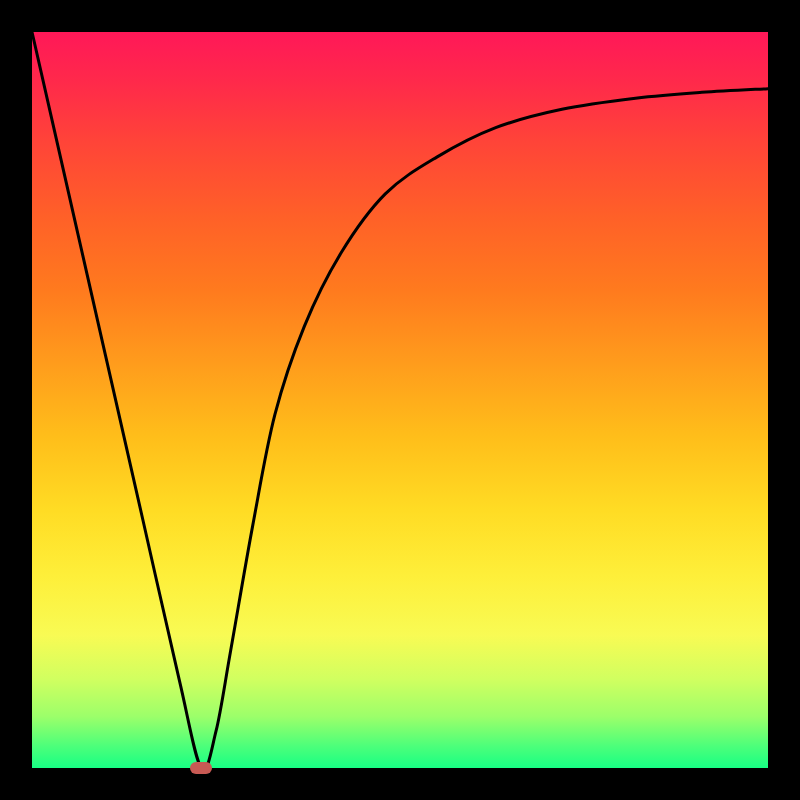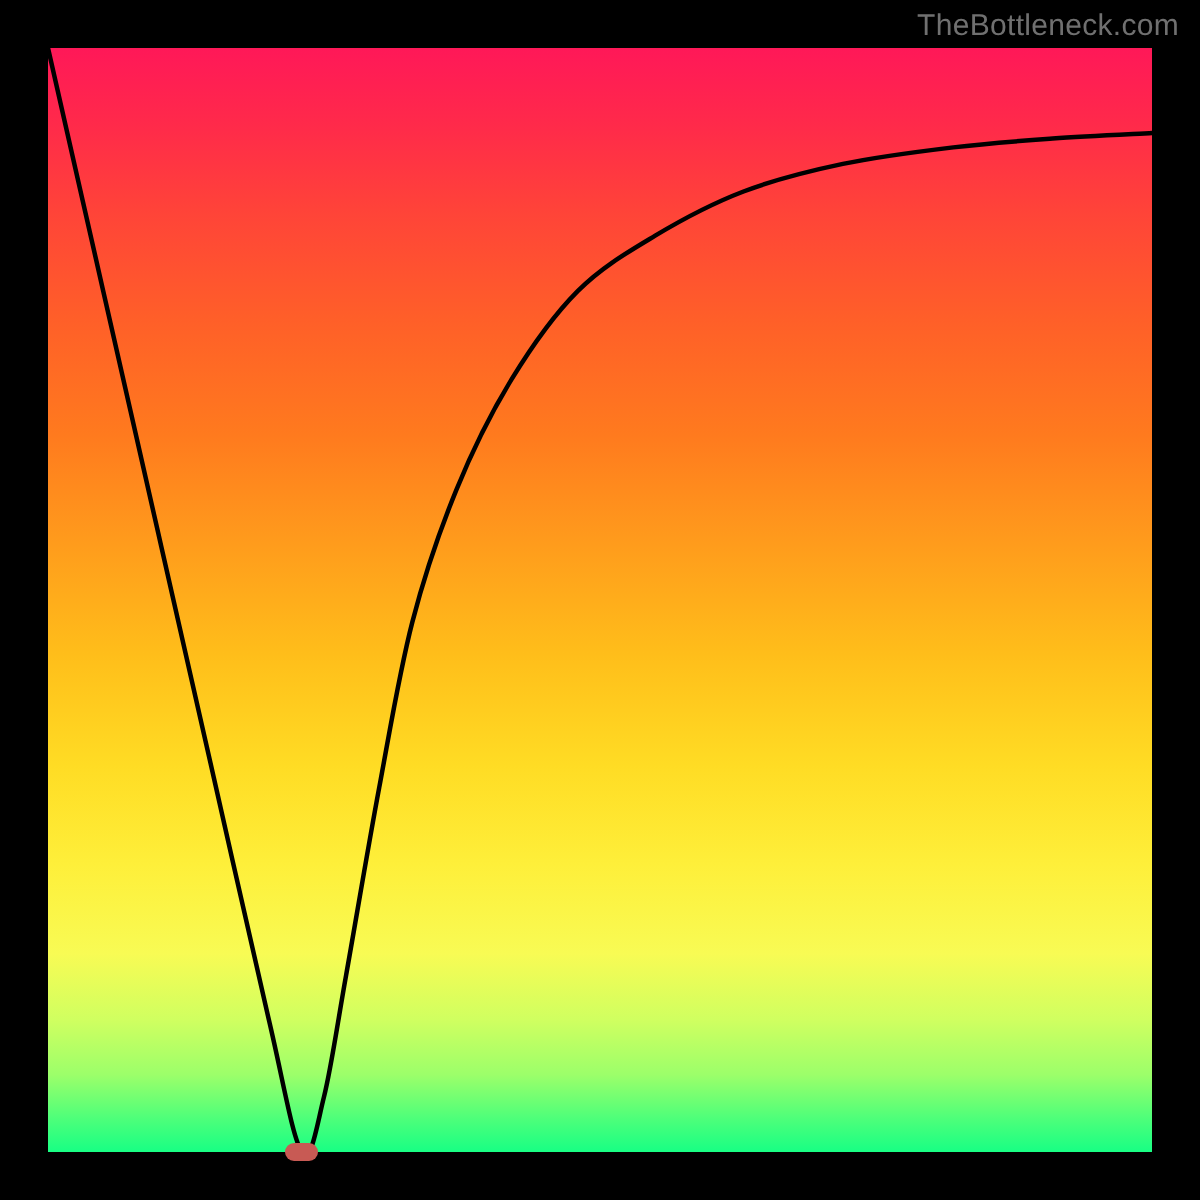--- a/index.html
+++ b/index.html
@@ -70,14 +70,13 @@
 </head>
 <body>
 
 <div class="frame">
   <div class="plot">
     <svg class="curve" viewBox="0 0 736 736" preserveAspectRatio="none">
       <path d="M0,0 C6.133333333333334,26.98666666666666 24.53333333333334,107.94666666666663 36.800000000000004,161.91999999999996 C49.06666666666667,215.8933333333333 61.33333333333334,269.8666666666666 73.60000000000001,323.84 C85.86666666666667,377.81333333333333 98.13333333333333,431.78666666666663 110.39999999999999,485.76 C122.66666666666666,539.7333333333333 137.38666666666668,605.9733333333334 147.20000000000002,647.6800000000001 C157.01333333333335,689.3866666666668 163.14666666666668,727.4133333333333 169.28,736 C175.41333333333333,744.5866666666667 179.09333333333333,718.8266666666667 184,699.2 C188.90666666666667,679.5733333333334 192.5866666666667,652.5866666666667 198.72000000000003,618.24 C204.85333333333335,583.8933333333333 213.44,532.3733333333333 220.79999999999998,493.12 C228.15999999999997,453.8666666666667 234.29333333333335,415.84000000000003 242.88000000000002,382.72 C251.4666666666667,349.6 261.28,321.3866666666667 272.32,294.40000000000003 C283.36,267.41333333333336 295.62666666666667,242.88000000000008 309.12,220.80000000000007 C322.61333333333334,198.72000000000006 337.3333333333333,177.86666666666665 353.28,161.91999999999996 C369.22666666666663,145.97333333333327 386.4,136.16 404.8,125.12 C423.20000000000005,114.08 442.8266666666667,103.6533333333333 463.68,95.67999999999995 C484.5333333333333,87.7066666666666 506.6133333333333,82.18666666666662 529.92,77.27999999999997 C553.2266666666666,72.37333333333332 580.2133333333334,69.06133333333332 603.52,66.24000000000001 C626.8266666666666,63.418666666666695 647.68,61.94666666666675 669.76,60.35200000000009 C691.84,58.75733333333343 724.96,57.28533333333337 736,56.672000000000025" fill="none" stroke="#000000" stroke-width="3" stroke-linecap="round"></path>
     </svg>
     <div class="marker" style="left: 169.28px; top: 736px; background: rgb(200, 90, 84);"></div>
   </div>
-  <div class="watermark">TheBottleneck.com</div>
 </div>
 
 </body></html>

